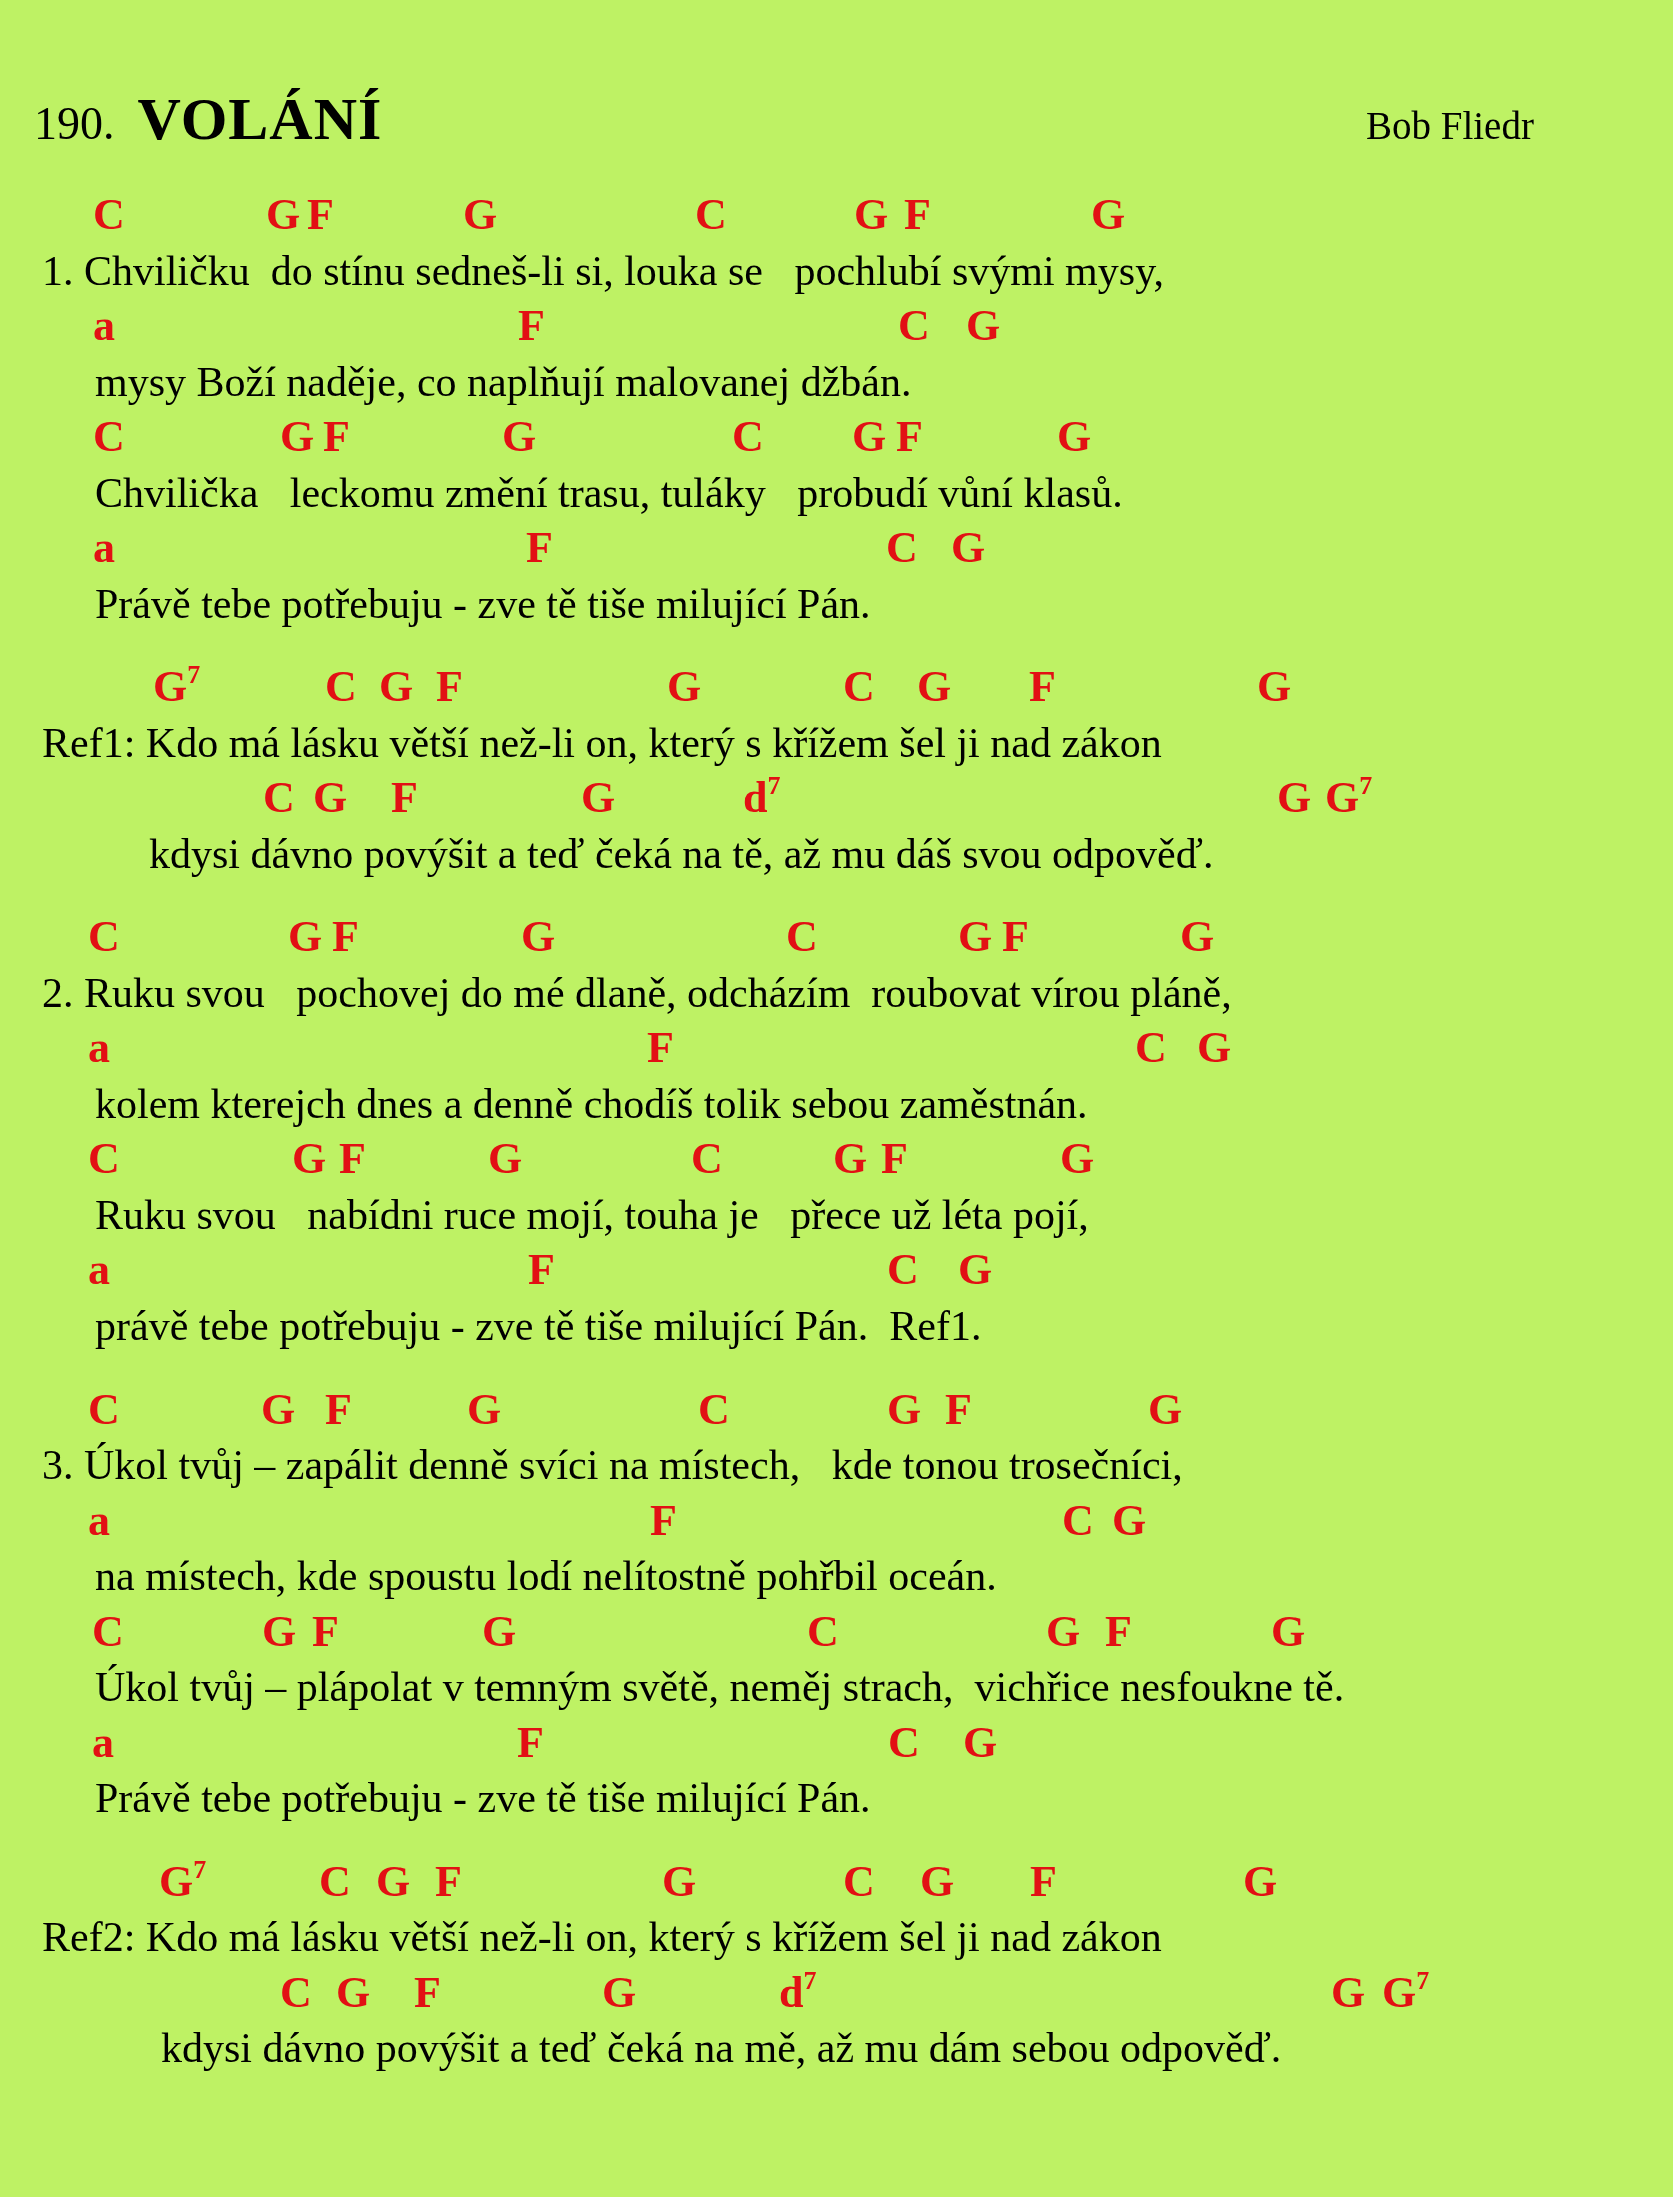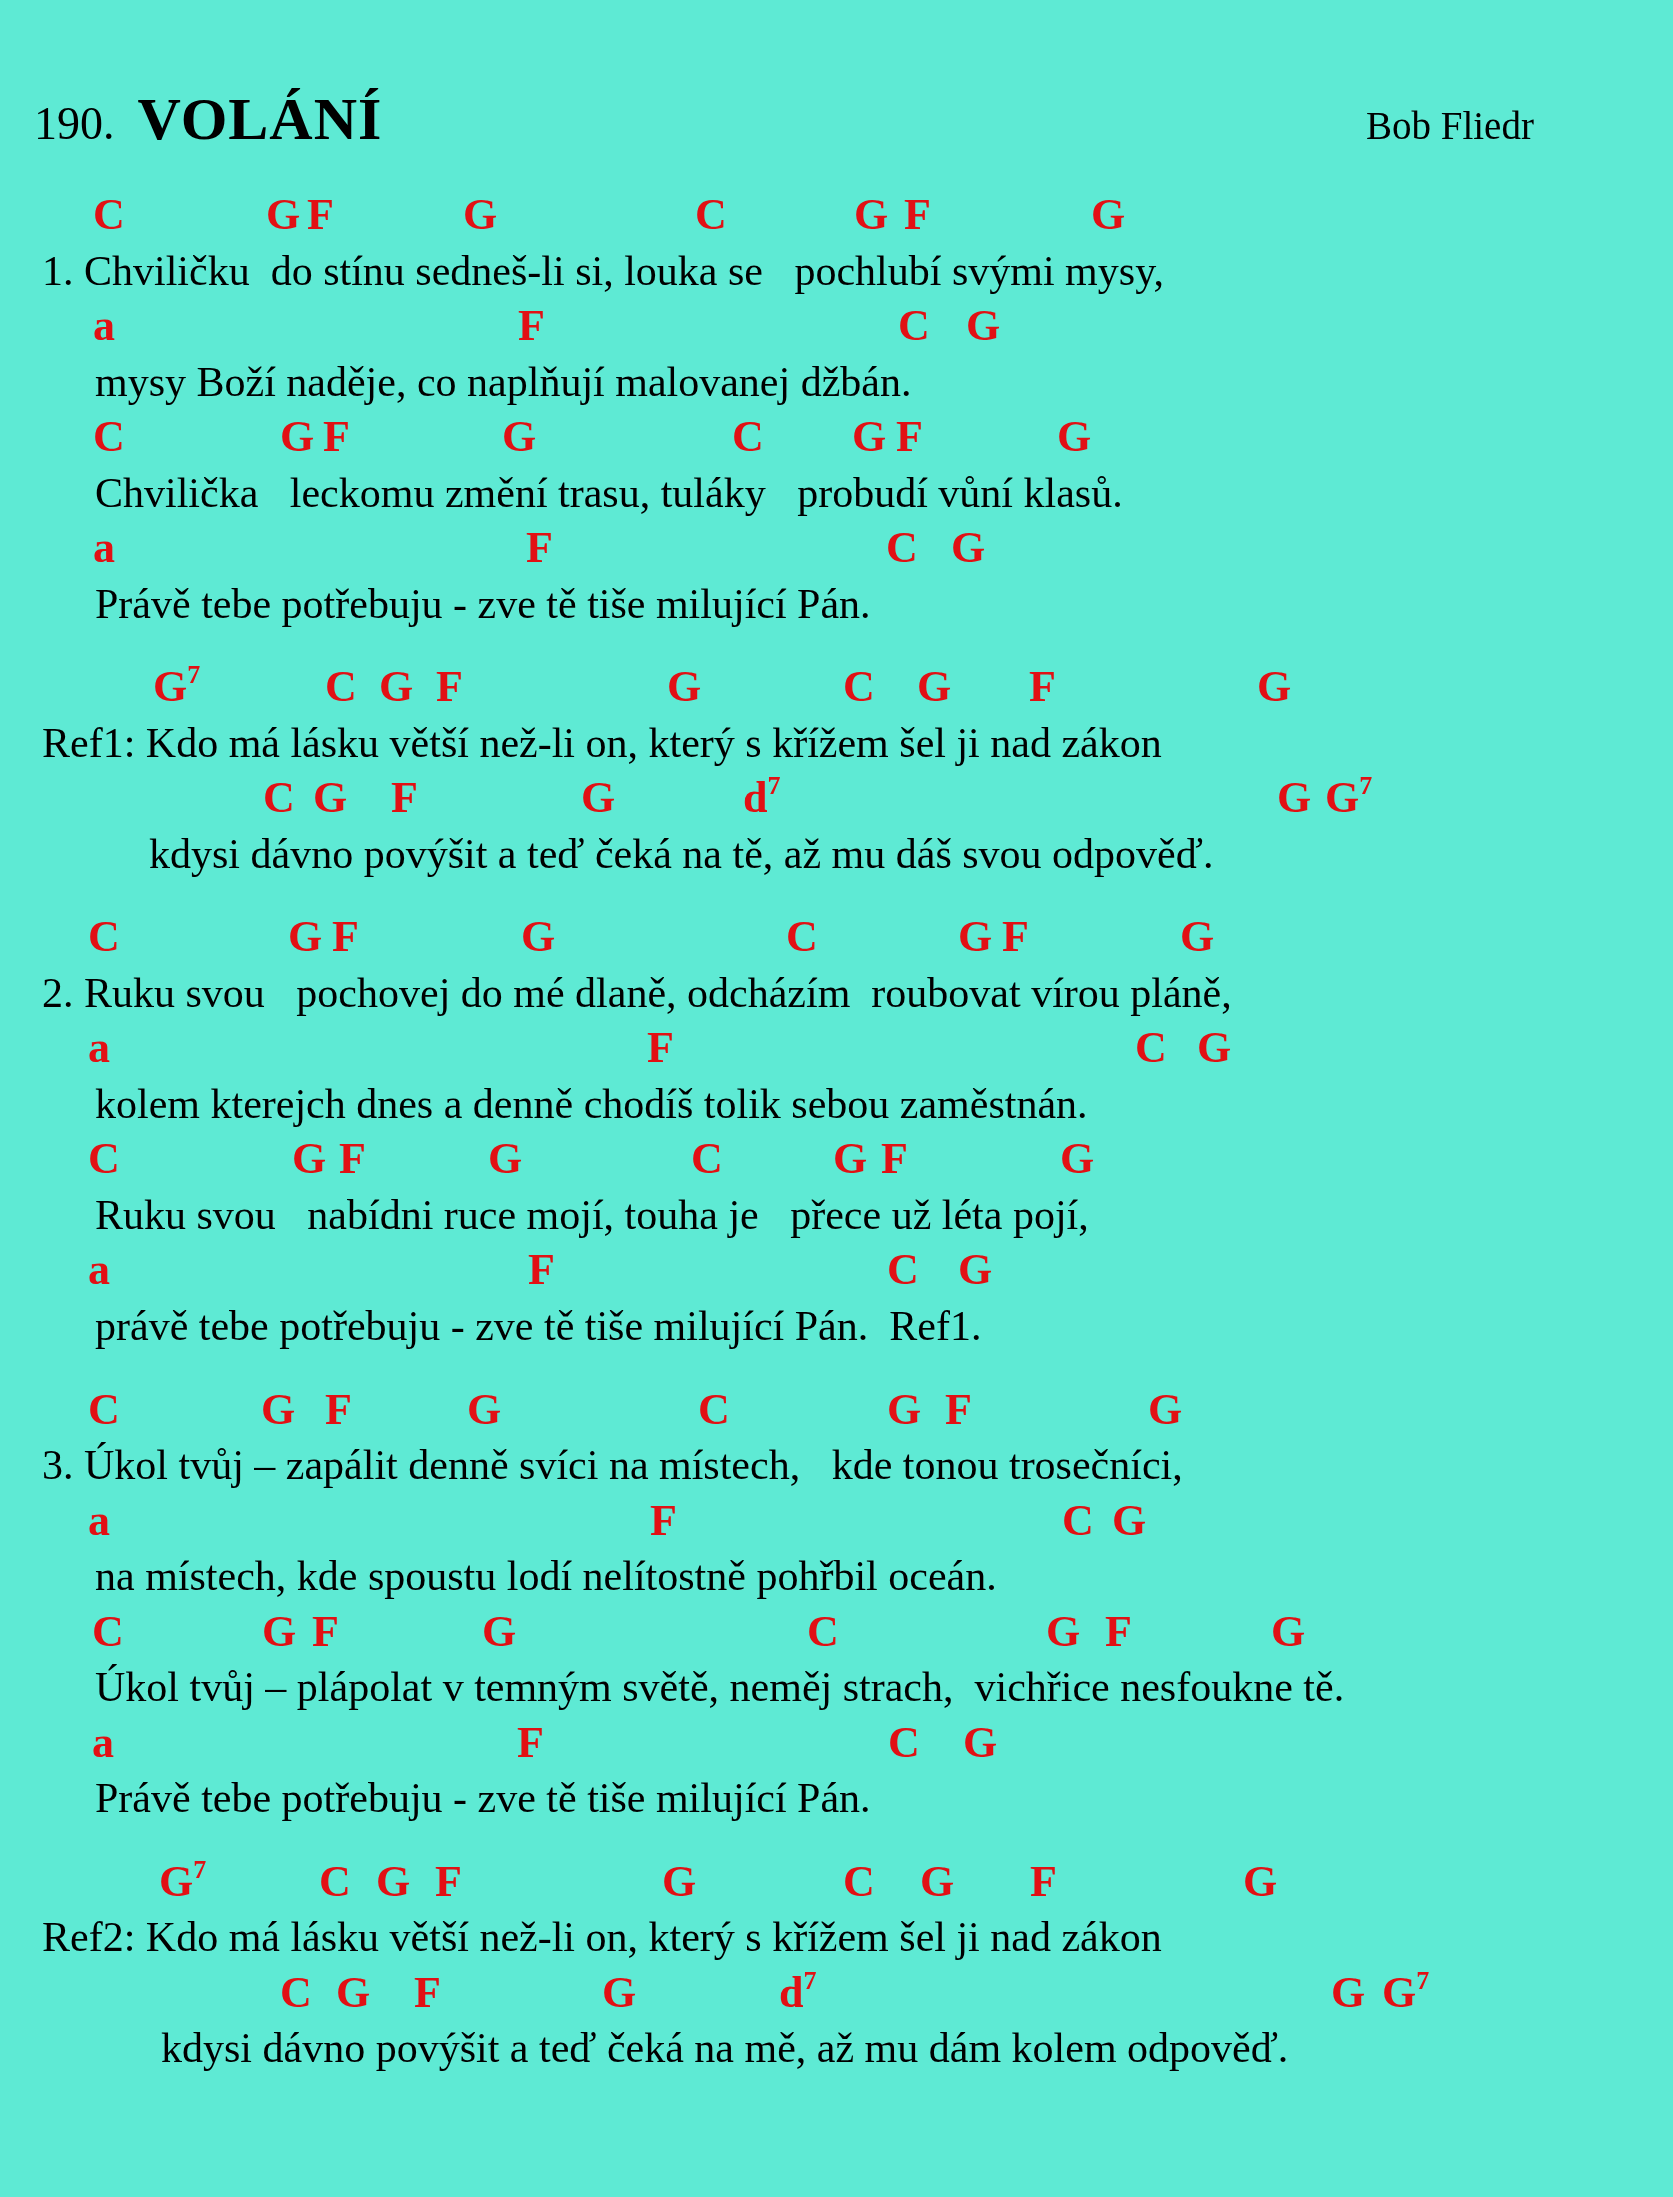--- a/index.html
+++ b/index.html
@@ -4,21 +4,21 @@
 <style>
   html, body {
     margin: 0;
     padding: 0;
     background: #ffffff;
   }
   .page {
     position: relative;
     width: 1673px;
     height: 2198px;
-    background: #5eead4;
+    background: #bef264;
     font-family: "Liberation Serif", "DejaVu Serif", serif;
     color: #000000;
     overflow: hidden;
   }
   .header-row {
     position: absolute;
     left: 34px;
     top: 89px;
     white-space: nowrap;
   }
@@ -271,18 +271,18 @@
         <div class="line" style="top: 1969px;">
           <span class="chord" style="left: 280px;">C</span>
           <span class="chord" style="left: 336px;">G</span>
           <span class="chord" style="left: 414px;">F</span>
           <span class="chord" style="left: 602px;">G</span>
           <span class="chord" style="left: 779px;">d<span class="sup">7</span></span>
           <span class="chord" style="left: 1331px;">G</span>
           <span class="chord" style="left: 1382px;">G<span class="sup">7</span></span>
         </div>
         <div class="line" style="top: 2024px;">
-          <span class="lyric" style="left: 153px;">kdysi dávno povýšit a teď čeká na mě, až mu dám kolem odpověď.</span>
+          <span class="lyric" style="left: 153px;">kdysi dávno povýšit a teď čeká na mě, až mu dám sebou odpověď.</span>
         </div>
       </div>
     </div>
 </div>
 
 
 </body></html>

